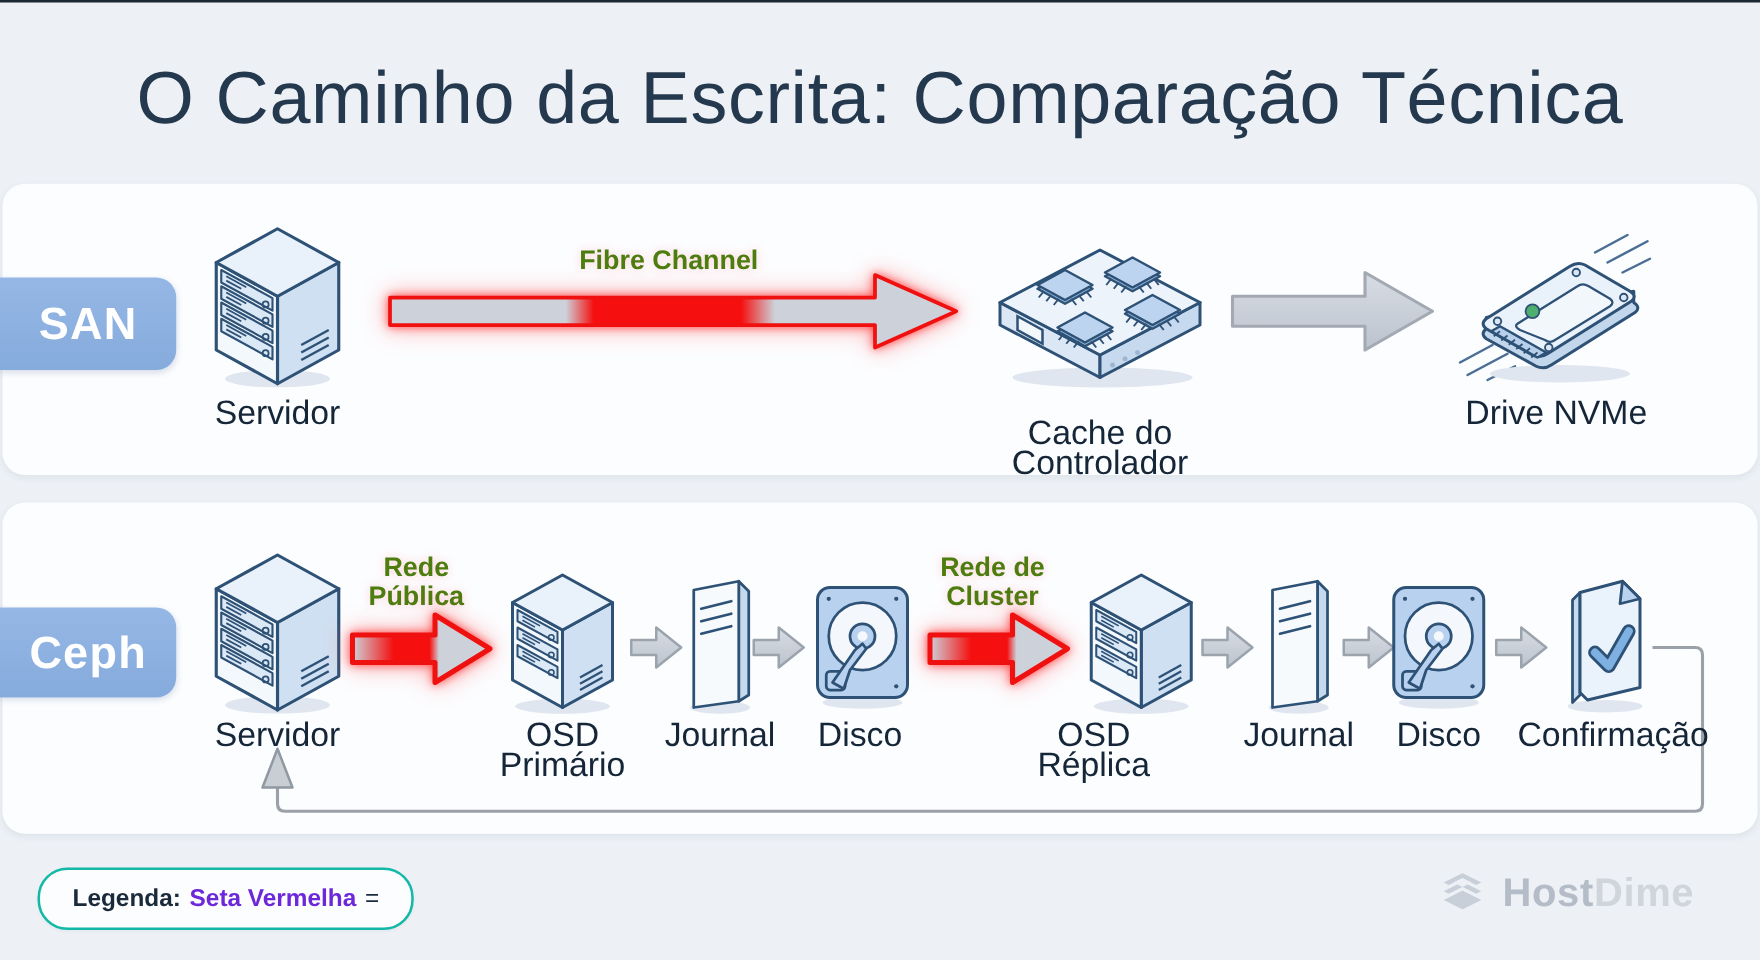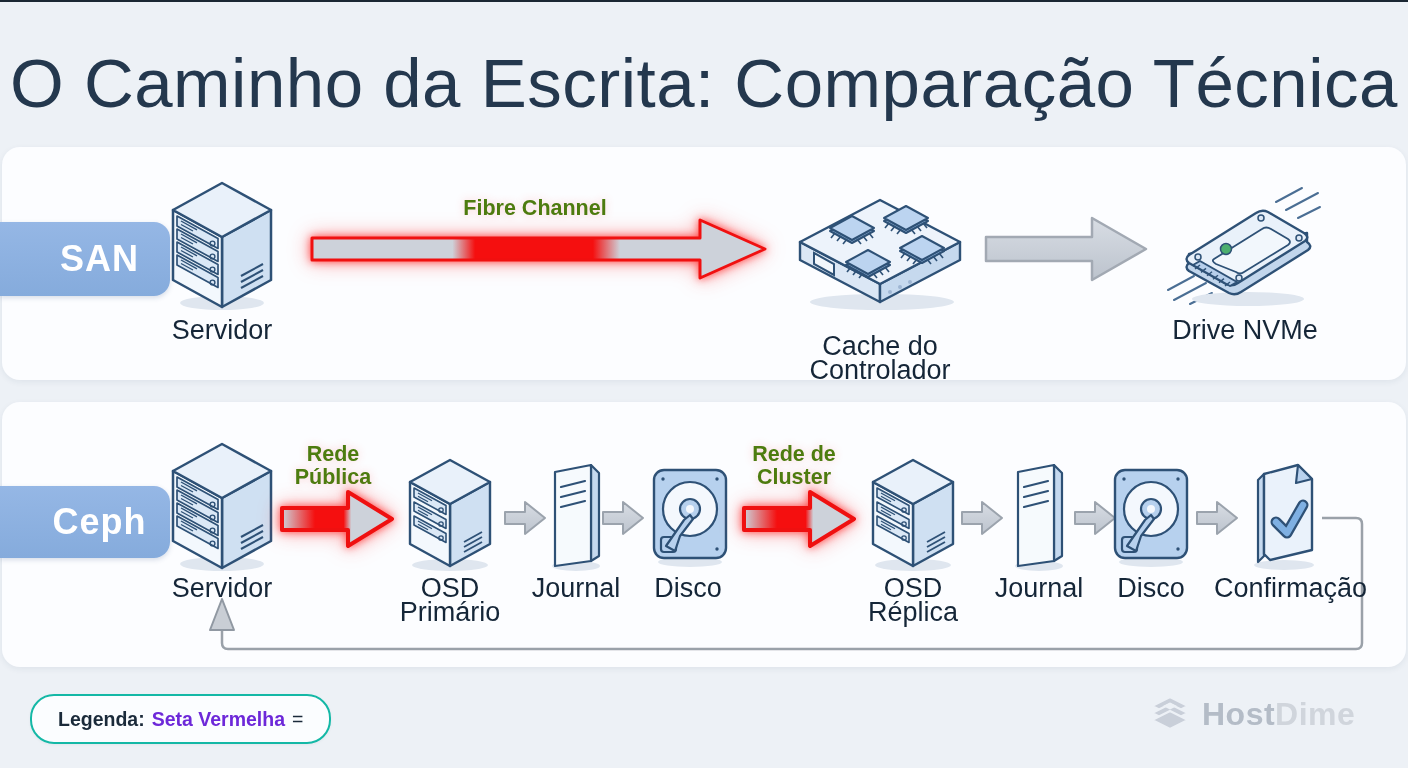--- a/index.html
+++ b/index.html
@@ -5,35 +5,34 @@
   html,body{margin:0;padding:0;}
   body{
     width:1408px;height:768px;position:relative;overflow:hidden;
     background:#edf1f6;
     font-family:"Liberation Sans", sans-serif;
     -webkit-font-smoothing:antialiased;
   }
   .top-strip{position:absolute;left:0;top:0;width:1408px;height:2px;background:#1b2733;}
   .page-title{
     position:absolute;left:0;top:44px;width:1408px;text-align:center;
-    font-size:69px;font-weight:500;color:#24384e;letter-spacing:.5px;
+    font-size:59px;font-weight:500;color:#24384e;letter-spacing:.5px;
   }
   .card{
     position:absolute;left:2px;width:1404px;background:#fcfdff;border-radius:18px;
     box-shadow:0 2px 6px rgba(30,50,80,.07);
   }
   .card.san{top:147px;height:233px;}
   .card.ceph{top:402px;height:265px;}
   .row-tab{
     position:absolute;left:0;width:141px;display:flex;align-items:center;justify-content:center;
     background:linear-gradient(180deg,#95b7e5,#85abdc);
     border-radius:0 16px 16px 0;
     color:#ffffff;font-size:36px;font-weight:600;letter-spacing:1px;
     box-shadow:0 2px 5px rgba(50,80,130,.18);
-    padding-left:29px;
   }
   .row-tab.san{top:222px;height:74px;}
   .row-tab.ceph{top:486px;height:72px;}
   .icon{position:absolute;}
   .node-label{
     position:absolute;text-align:center;color:#152638;
     font-size:27px;font-weight:400;line-height:24px;
   }
   .net-label{
     position:absolute;text-align:center;color:#4d7c0f;
@@ -327,21 +326,21 @@
 <div class="node-label" style="left:628px;top:576px;width:120px">Disco</div>
 
 <div class="net-label" style="left:734px;top:443px;width:120px">Rede de Cluster</div>
 <svg class="icon glow-red" style="left:740px;top:484px" width="120" height="70" viewBox="0 0 120 70">
   <path d="M4,24 L70,24 L70,8 L114,35 L70,62 L70,46 L4,46 Z" fill="url(#grad-rednet)" stroke="#ef1010" stroke-width="4" stroke-linejoin="round"></path>
 </svg>
 
 <svg class="icon" style="left:865px;top:456px" width="96" height="116">
     <use href="#sym-cube"></use>
   </svg>
-<div class="node-label" style="left:858px;top:576px;width:110px">OSD Réplica</div>
+<div class="node-label" style="left:820px;top:576px;width:110px">OSD Réplica</div>
 
 <svg class="icon" style="left:960px;top:500px" width="44" height="36">
     <use href="#sym-arrow-small"></use>
   </svg>
 
 <svg class="icon" style="left:1010px;top:458px" width="58" height="116">
     <use href="#sym-journal"></use>
   </svg>
 <div class="node-label" style="left:979px;top:576px;width:120px">Journal</div>
 

